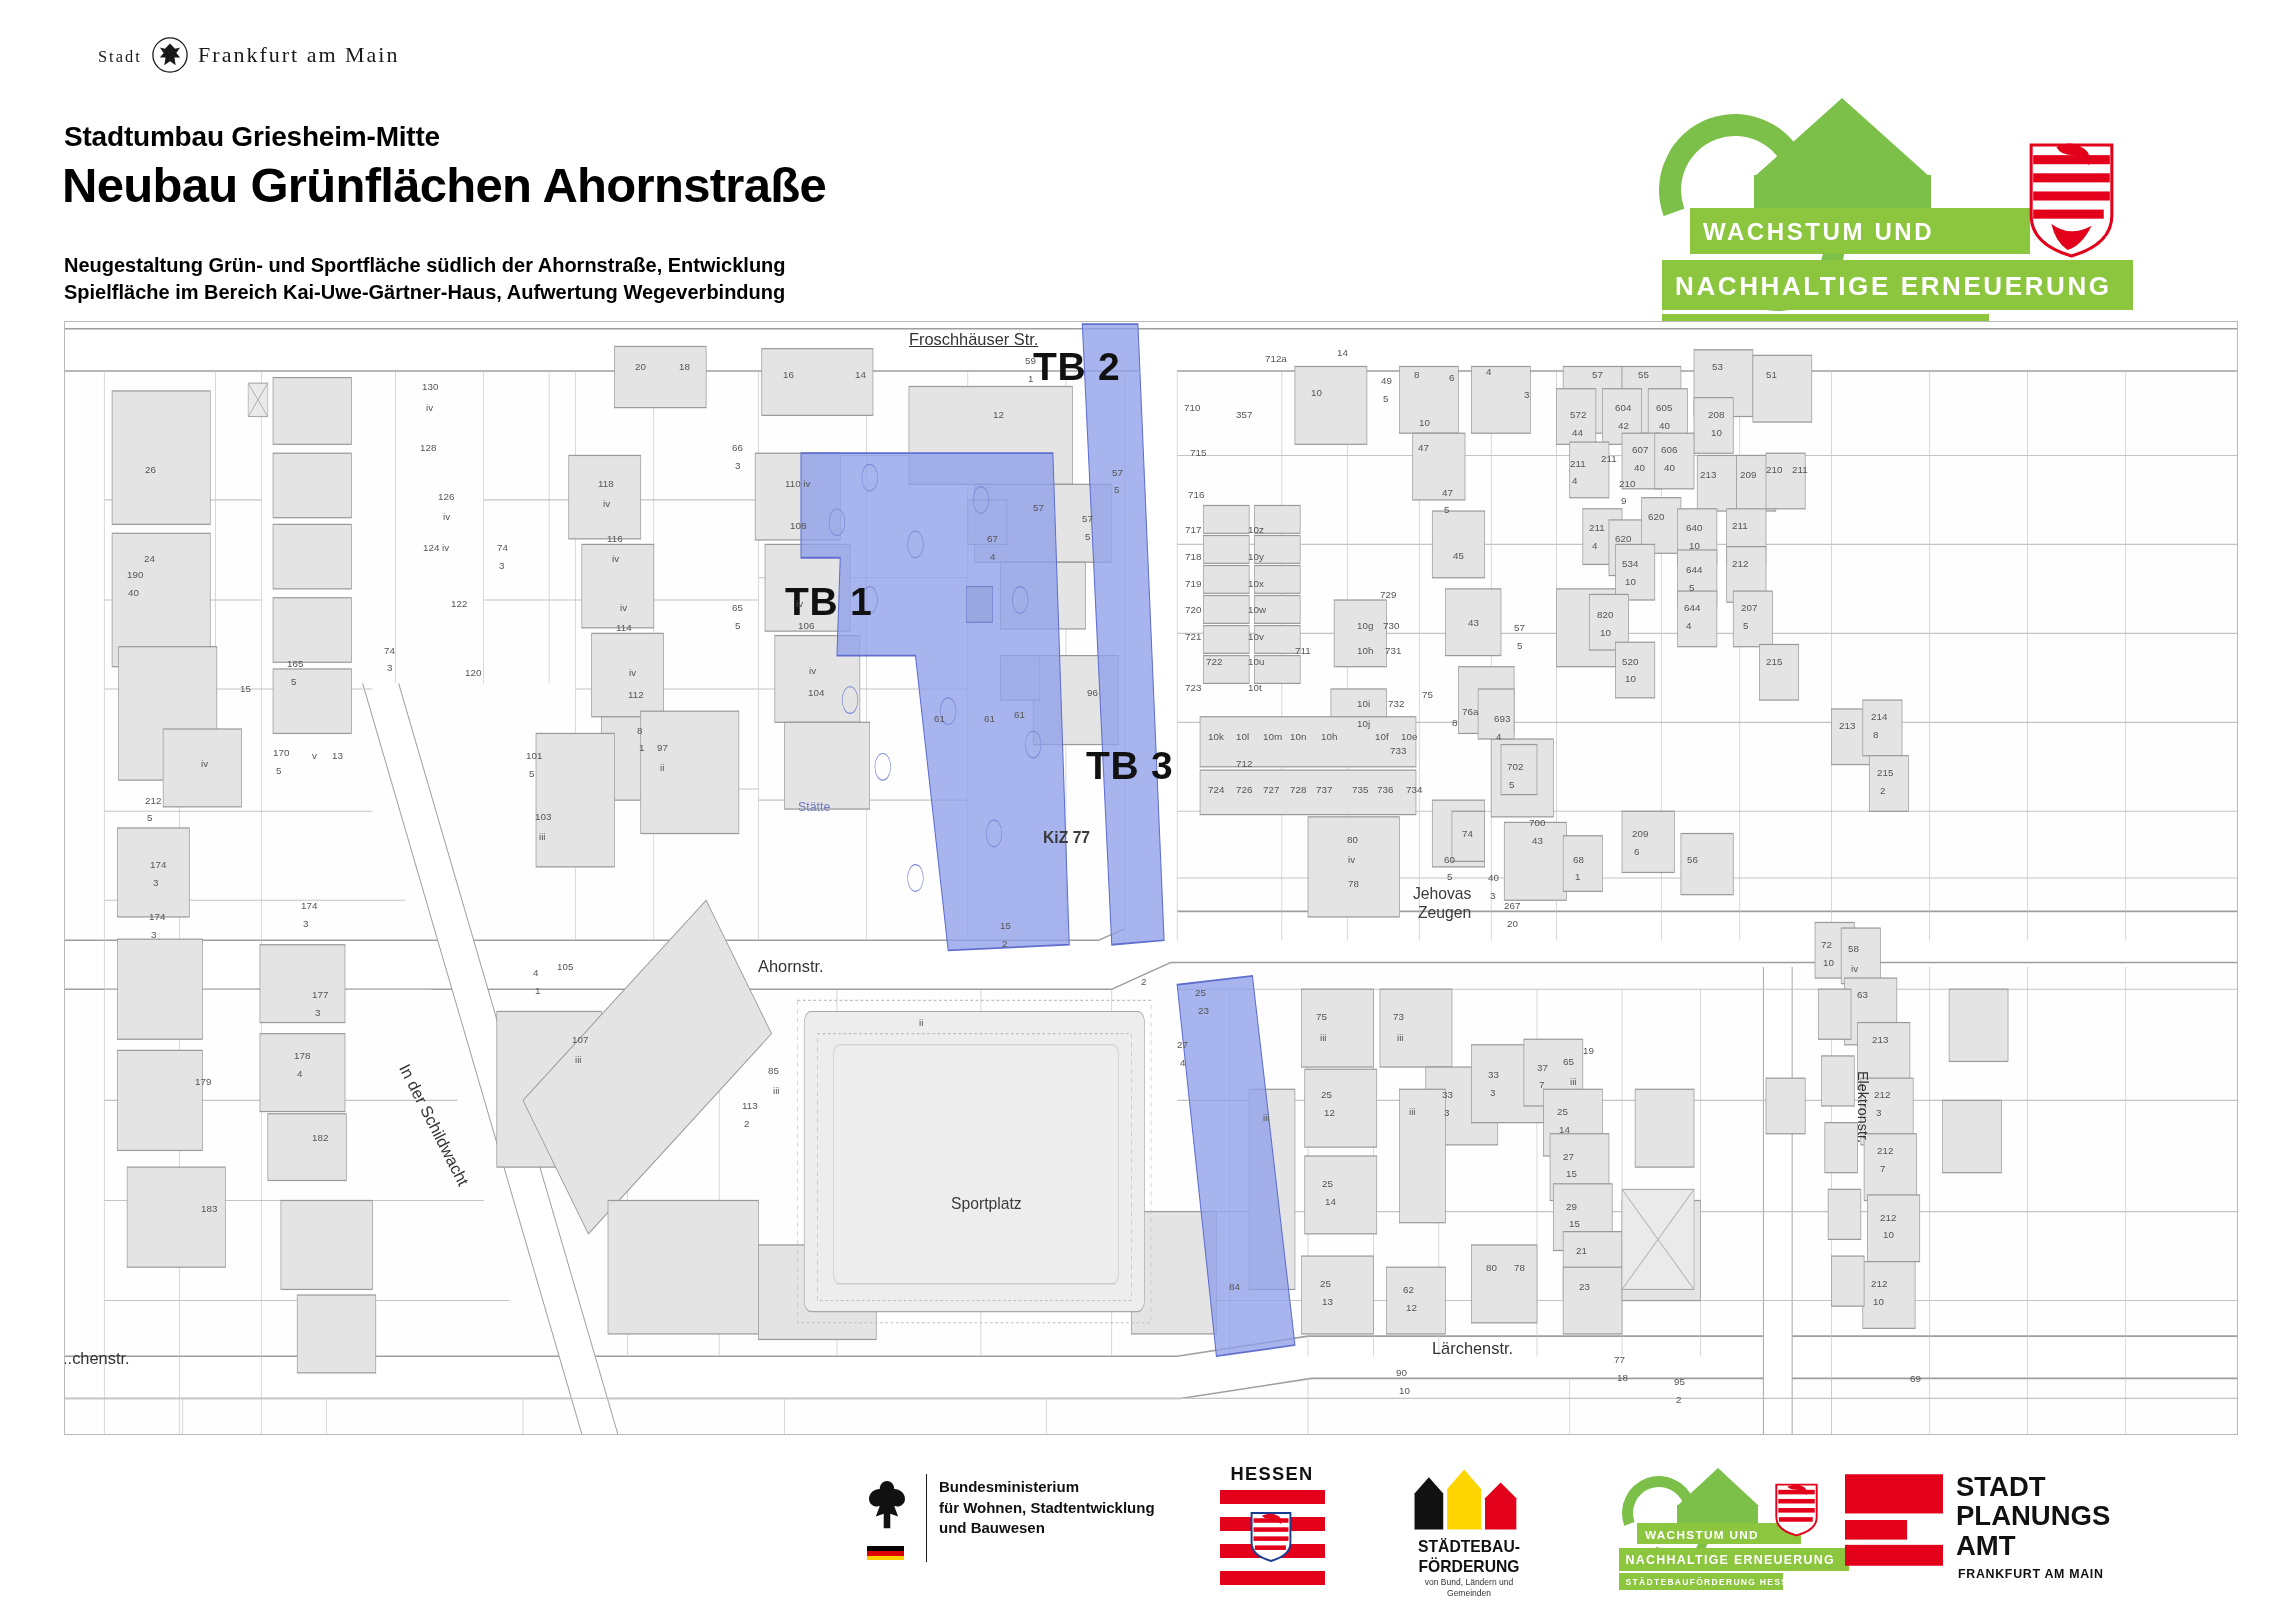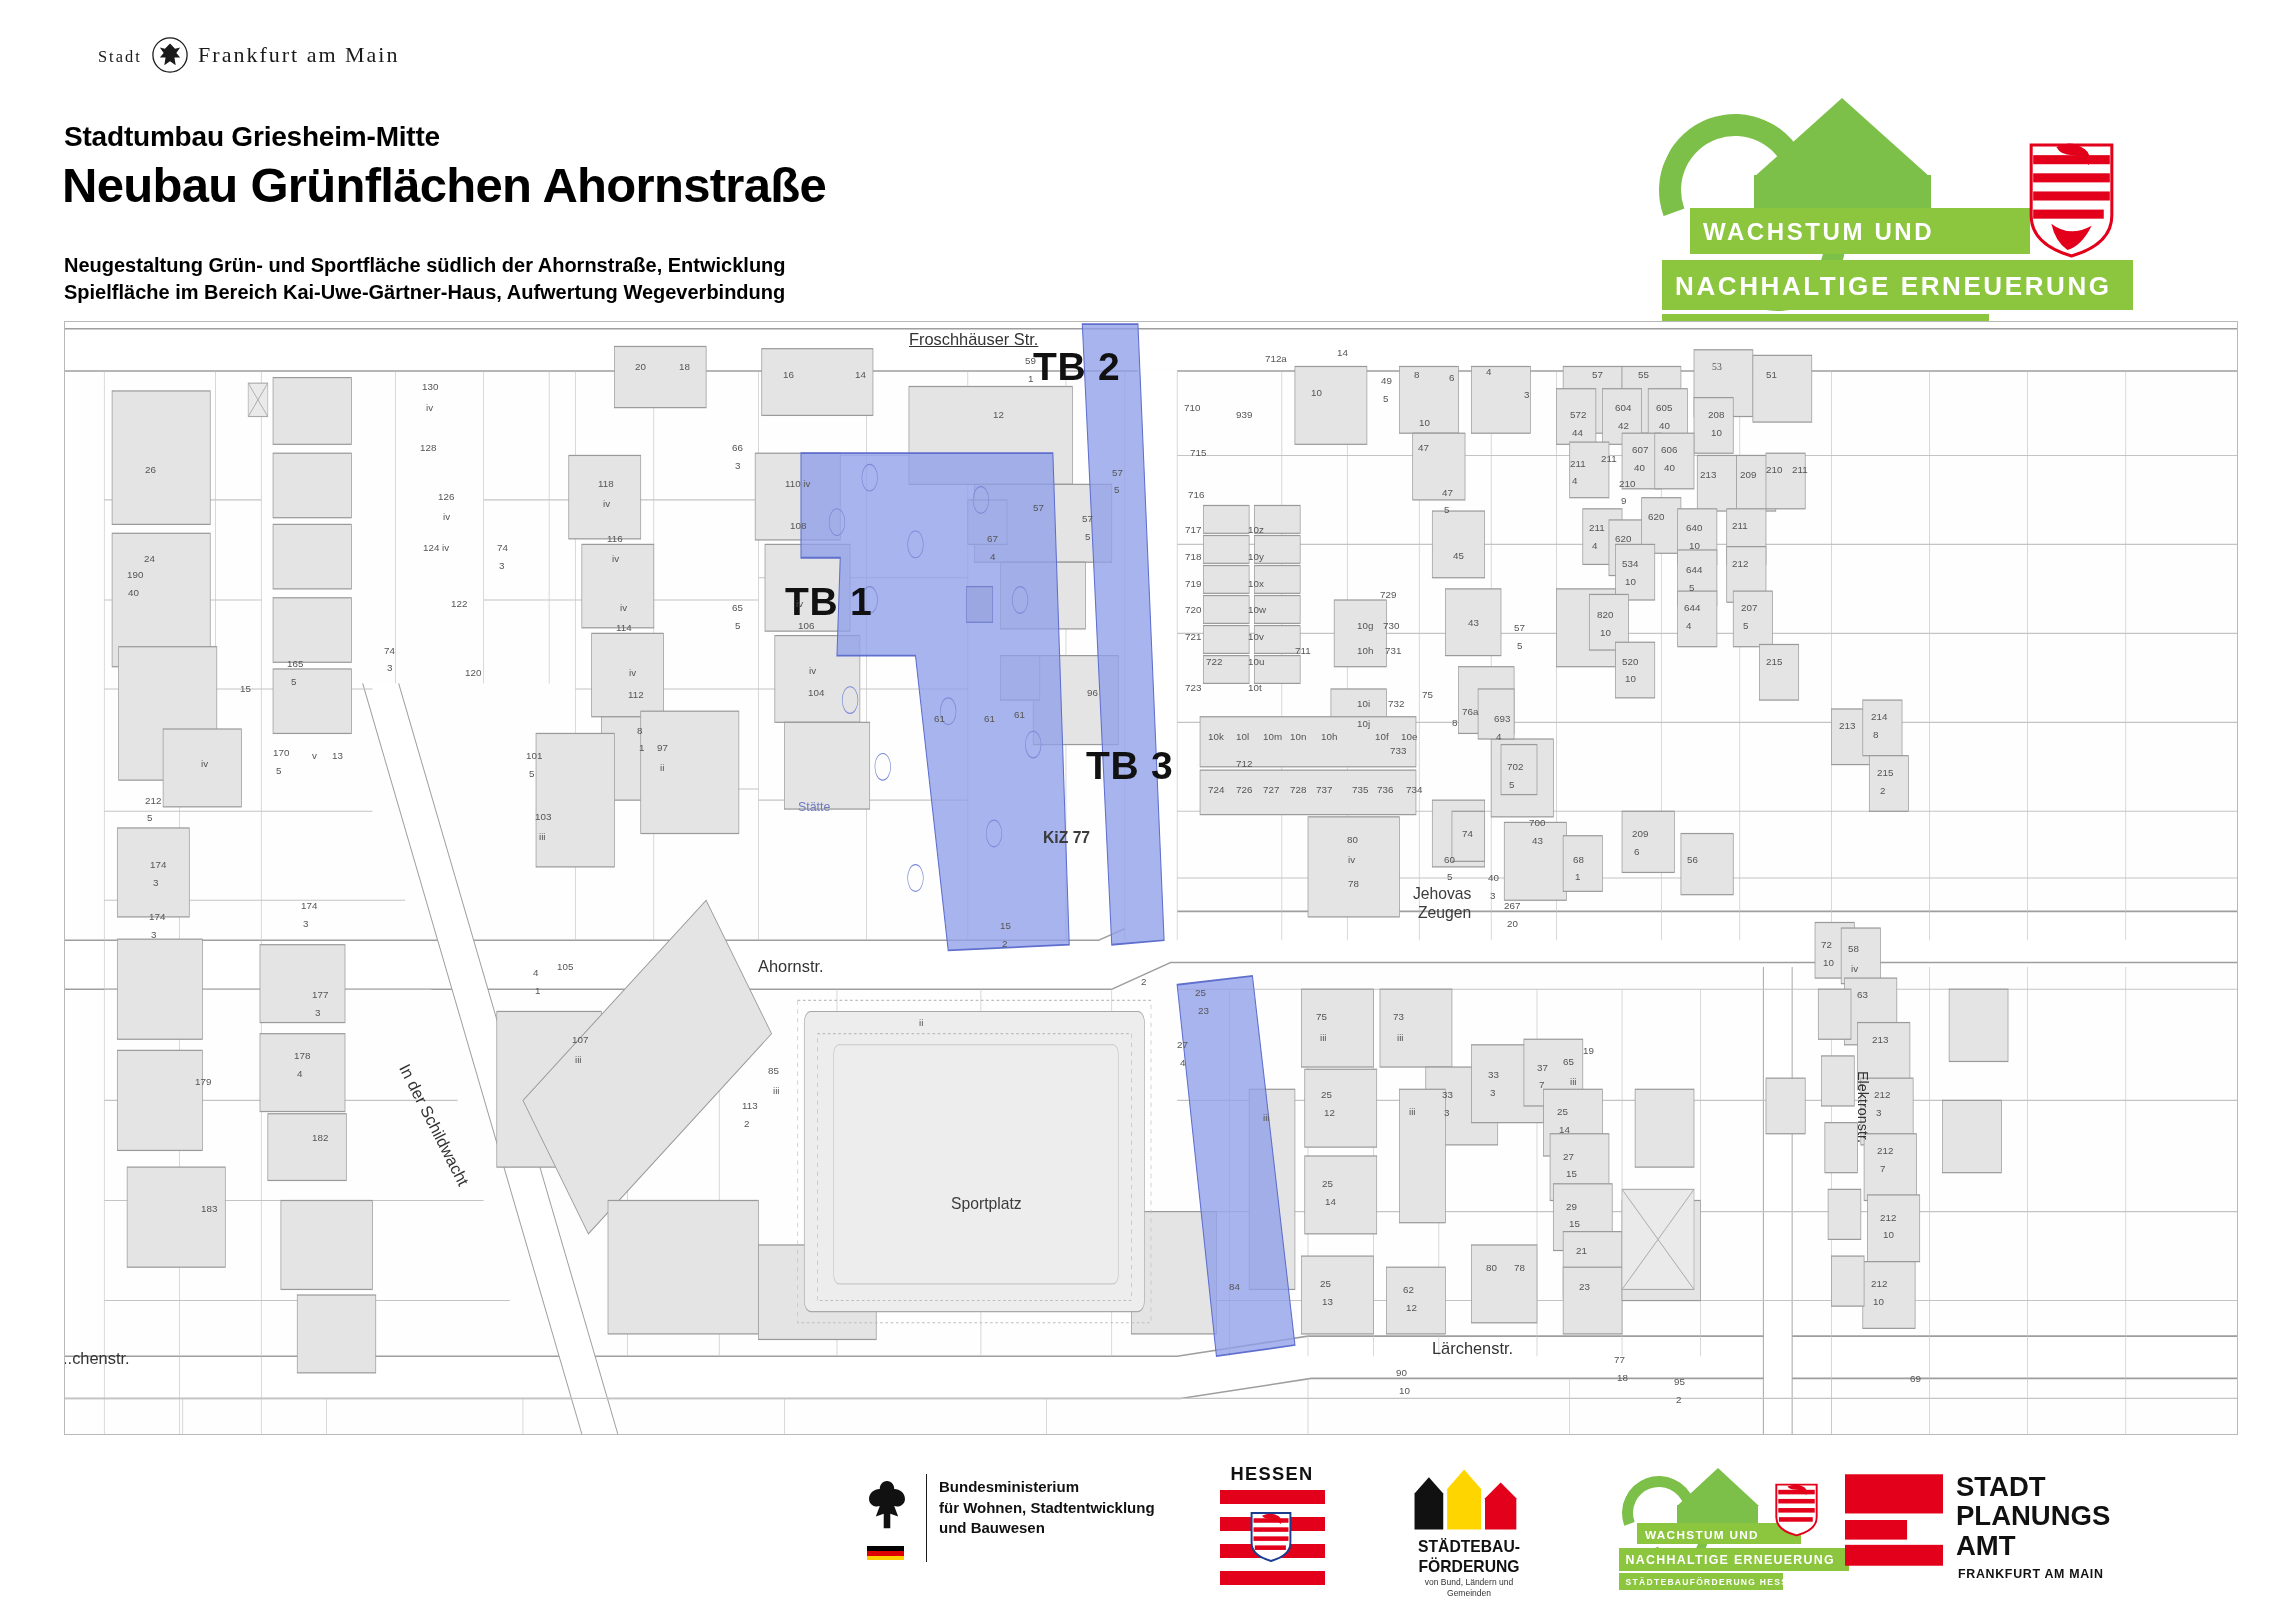--- a/index.html
+++ b/index.html
@@ -542,21 +542,21 @@
       <div class="map-txt" style="left: 925px; top: 229px;">4</div>
       <div class="map-txt" style="left: 968px; top: 180px;">57</div>
       <div class="map-txt" style="left: 1022px; top: 365px;">96</div>
       <div class="map-txt" style="left: 869px; top: 391px;">61</div>
       <div class="map-txt" style="left: 919px; top: 391px;">61</div>
       <div class="map-txt" style="left: 949px; top: 387px;">61</div>
       <div class="map-txt" style="left: 1119px; top: 80px;">710</div>
       <div class="map-txt" style="left: 1200px; top: 31px;">712a</div>
       <div class="map-txt" style="left: 1125px; top: 125px;">715</div>
       <div class="map-txt" style="left: 1123px; top: 167px;">716</div>
-      <div class="map-txt" style="left: 1171px; top: 87px;">939</div>
+      <div class="map-txt" style="left: 1171px; top: 87px;">357</div>
       <div class="map-txt" style="left: 1120px; top: 202px;">717</div>
       <div class="map-txt" style="left: 1120px; top: 229px;">718</div>
       <div class="map-txt" style="left: 1120px; top: 256px;">719</div>
       <div class="map-txt" style="left: 1120px; top: 282px;">720</div>
       <div class="map-txt" style="left: 1120px; top: 309px;">721</div>
       <div class="map-txt" style="left: 1120px; top: 334px; margin-left: 21px;">722</div>
       <div class="map-txt" style="left: 1120px; top: 360px;">723</div>
       <div class="map-txt" style="left: 1183px; top: 202px;">10z</div>
       <div class="map-txt" style="left: 1183px; top: 229px;">10y</div>
       <div class="map-txt" style="left: 1183px; top: 256px;">10x</div>
@@ -625,21 +625,21 @@
       <div class="map-txt" style="left: 1425px; top: 568px;">3</div>
       <div class="map-txt" style="left: 1379px; top: 532px;">60</div>
       <div class="map-txt" style="left: 1382px; top: 549px;">5</div>
       <div class="map-txt" style="left: 1508px; top: 532px;">68</div>
       <div class="map-txt" style="left: 1510px; top: 549px;">1</div>
       <div class="map-txt" style="left: 1567px; top: 506px;">209</div>
       <div class="map-txt" style="left: 1569px; top: 524px;">6</div>
       <div class="map-txt" style="left: 1622px; top: 532px;">56</div>
       <div class="map-txt" style="left: 1527px; top: 47px;">57</div>
       <div class="map-txt" style="left: 1573px; top: 47px;">55</div>
-      <div class="map-txt" style="left: 1647px; top: 39px; font-family: Liberation Serif, serif;">53</div>
+      <div class="map-txt" style="left: 1647px; top: 39px;">53</div>
       <div class="map-txt" style="left: 1701px; top: 47px;">51</div>
       <div class="map-txt" style="left: 1505px; top: 87px;">572</div>
       <div class="map-txt" style="left: 1507px; top: 105px;">44</div>
       <div class="map-txt" style="left: 1550px; top: 80px;">604</div>
       <div class="map-txt" style="left: 1553px; top: 98px;">42</div>
       <div class="map-txt" style="left: 1591px; top: 80px;">605</div>
       <div class="map-txt" style="left: 1594px; top: 98px;">40</div>
       <div class="map-txt" style="left: 1643px; top: 87px;">208</div>
       <div class="map-txt" style="left: 1646px; top: 105px;">10</div>
       <div class="map-txt" style="left: 1536px; top: 131px;">211</div>

